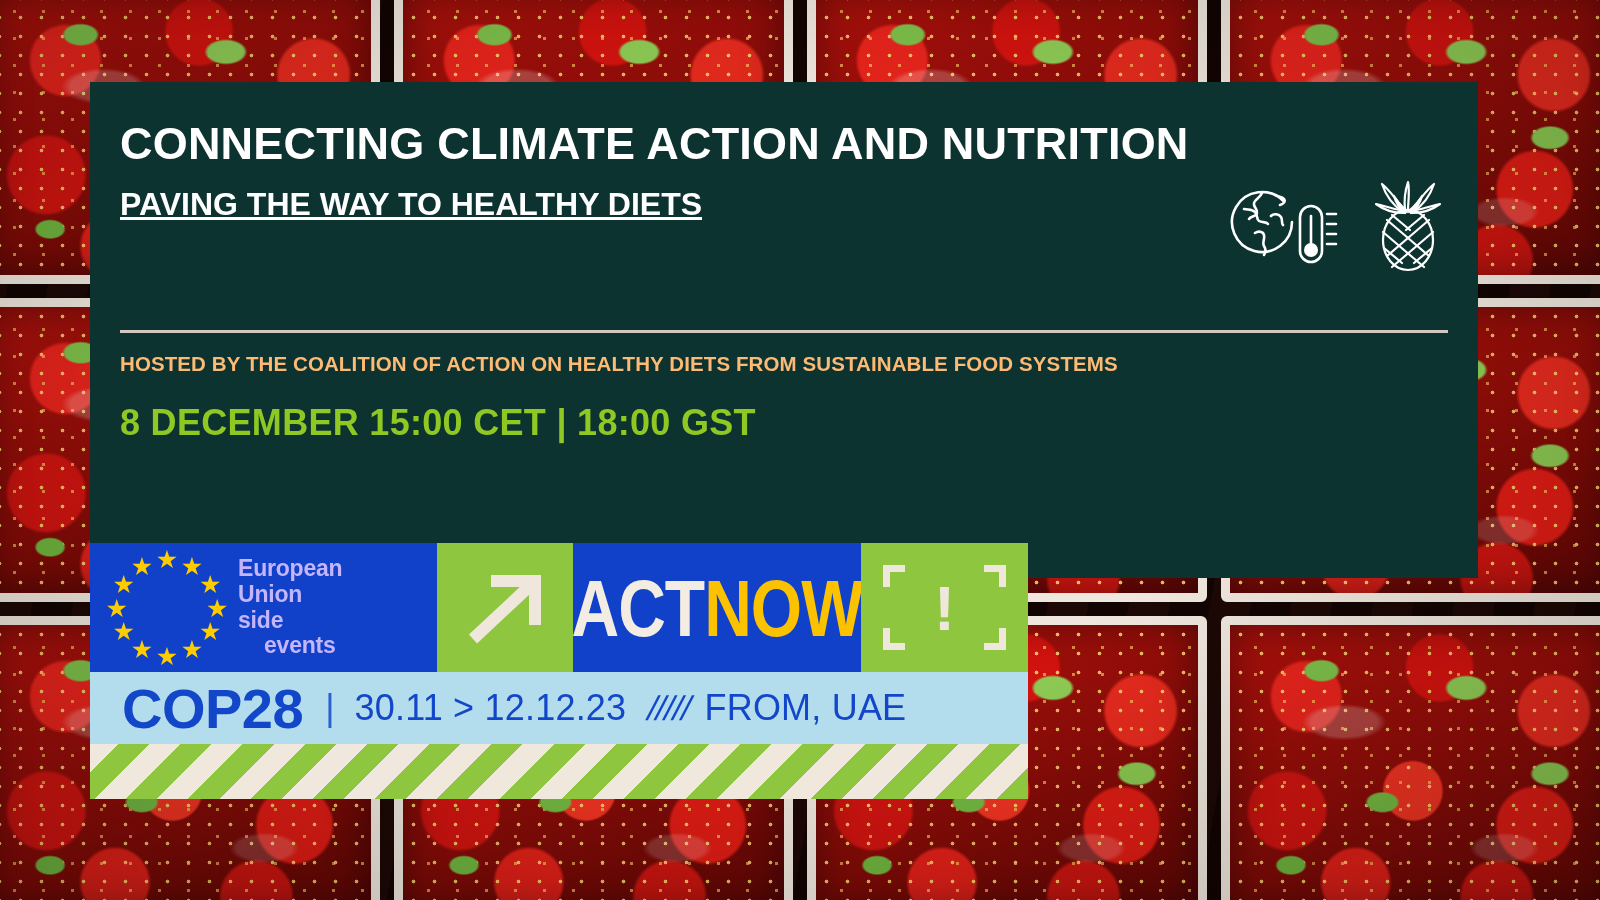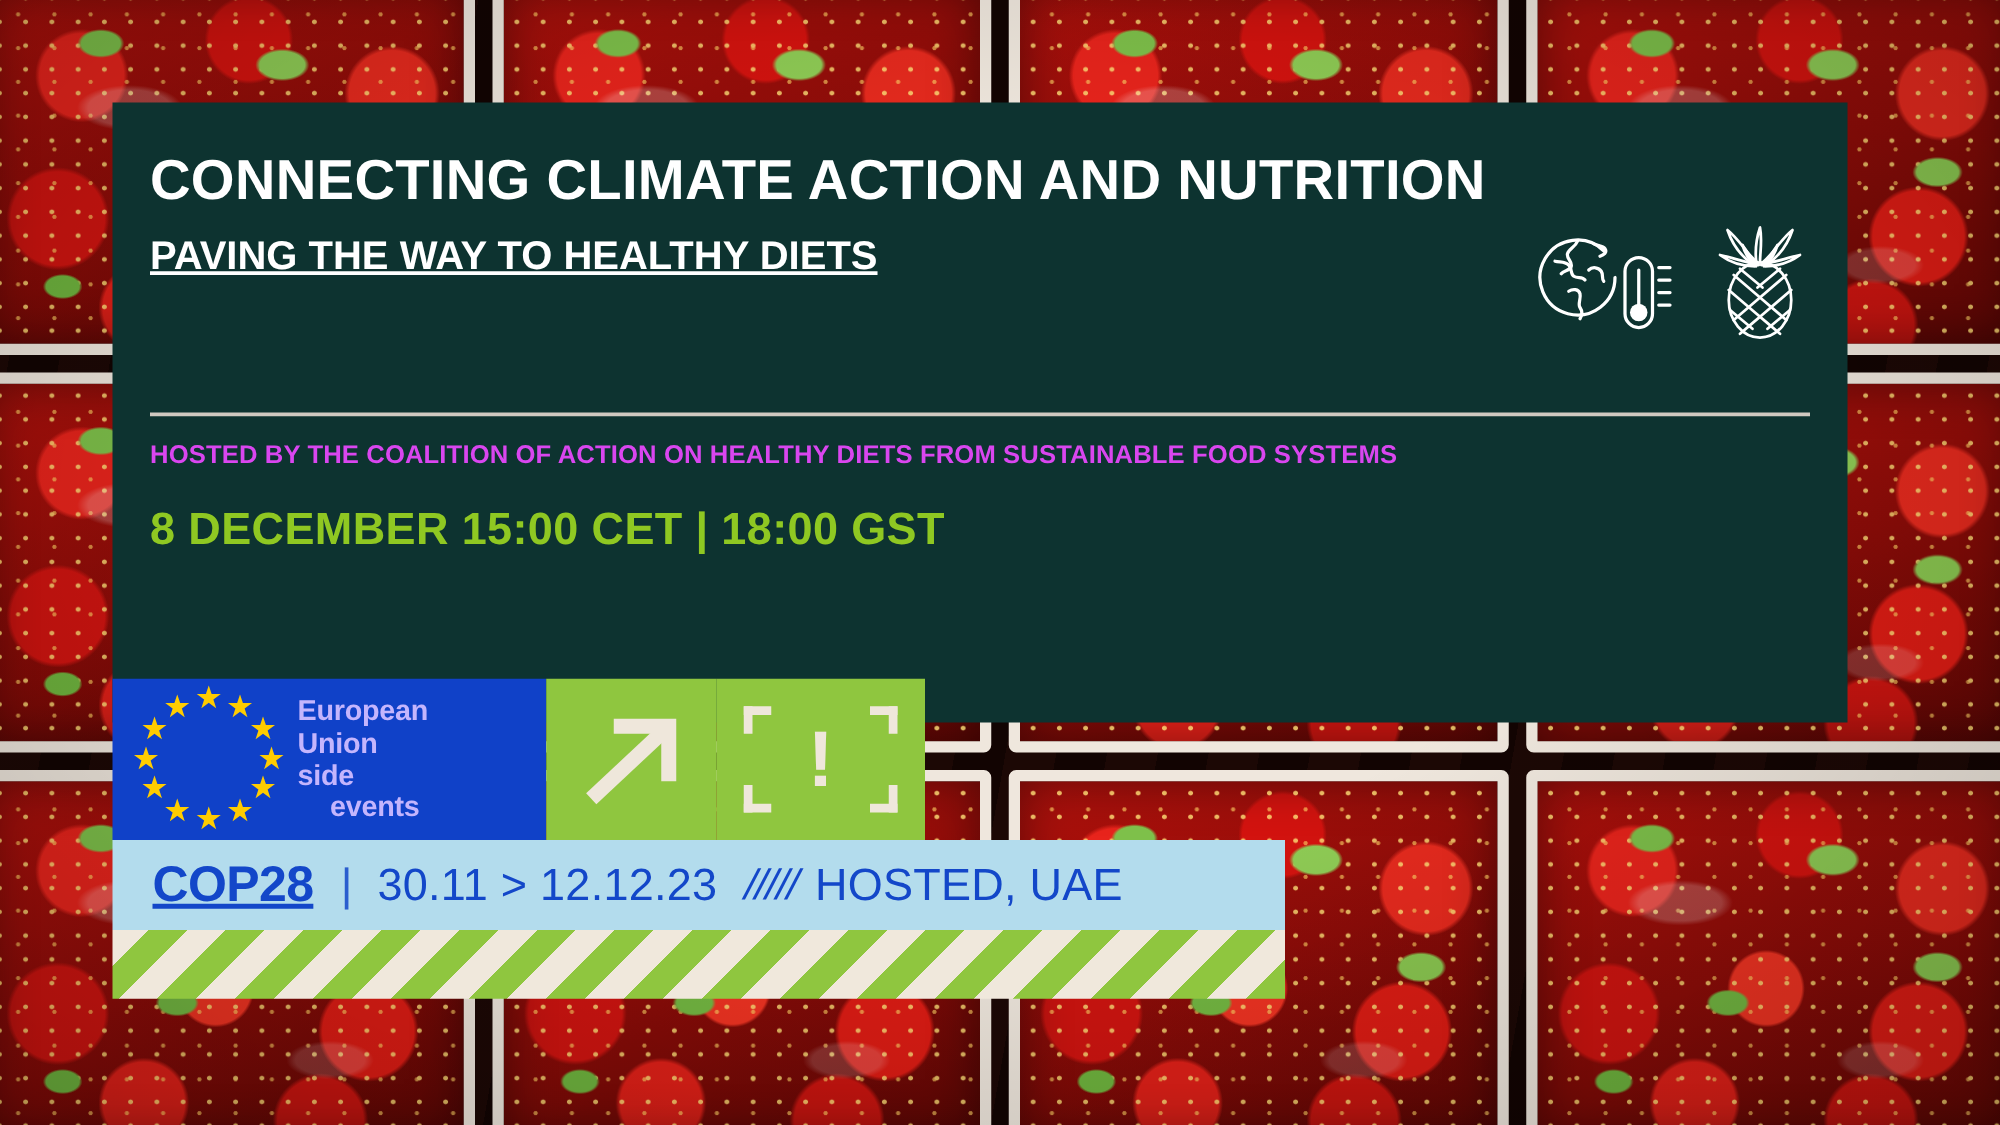--- a/index.html
+++ b/index.html
@@ -101,21 +101,21 @@
   .banner-sub .l2 { display: block; }
   .banner-divider {
     position: absolute;
     left: 30px; right: 30px; top: 248px;
     height: 3px;
     background: #cfc9c0;
   }
   .banner-hosted {
     position: absolute;
     left: 30px; top: 270px;
-    color: #d946ef;
+    color: #fdba74;
     font-size: 20.5px;
     font-weight: 700;
     letter-spacing: .1px;
     text-transform: uppercase;
     white-space: nowrap;
   }
   .banner-date {
     position: absolute;
     left: 30px; top: 320px;
     color: #8fc822;
@@ -227,24 +227,23 @@
   .cop-bar {
     height: 72px;
     background: #b3dced;
     display: flex;
     align-items: center;
     padding-left: 32px;
     gap: 0;
     color: #1347c9;
   }
   .cop-name {
-    font-size: 40px;
+    font-size: 56px;
     font-weight: 700;
     letter-spacing: -.5px;
-    text-decoration: underline;
   }
   .cop-pipe {
     font-size: 36px;
     font-weight: 400;
     margin: 0 20px 0 22px;
     opacity: .85;
   }
   .cop-dates {
     font-size: 36px;
     font-weight: 400;
@@ -401,31 +400,36 @@
 
     <div class="arrow-block">
       <span>
         <svg width="80" height="72" viewBox="0 0 80 72" fill="none" stroke="#efe7db" stroke-width="12" stroke-linecap="butt" stroke-linejoin="miter">
           <path d="M8 66 L70 8"></path>
           <path d="M26 8 H70 V52"></path>
         </svg>
       </span>
     </div>
 
+    <div class="actnow-block">
+      <div class="actnow">
+        <span class="act">ACT</span><span class="now">NOW</span>
+      </div>
+    </div>
 
     <div class="bang-block">
       <span>
         <i class="corner tl"></i><i class="corner tr"></i><i class="corner bl"></i><i class="corner br"></i>
       </span>
       <span class="bang">!</span>
     </div>
   </div>
 
   <div class="cop-bar">
     <span class="cop-name">COP28</span>
     <span class="cop-pipe">|</span>
     <span class="cop-dates">30.11 &gt; 12.12.23</span>
     <span class="cop-slashes">/////</span>
-    <span class="cop-place">HOSTED, UAE</span>
+    <span class="cop-place">FROM, UAE</span>
   </div>
 
   <div class="stripe-bar"></div>
 </div>
 
 </body></html>

